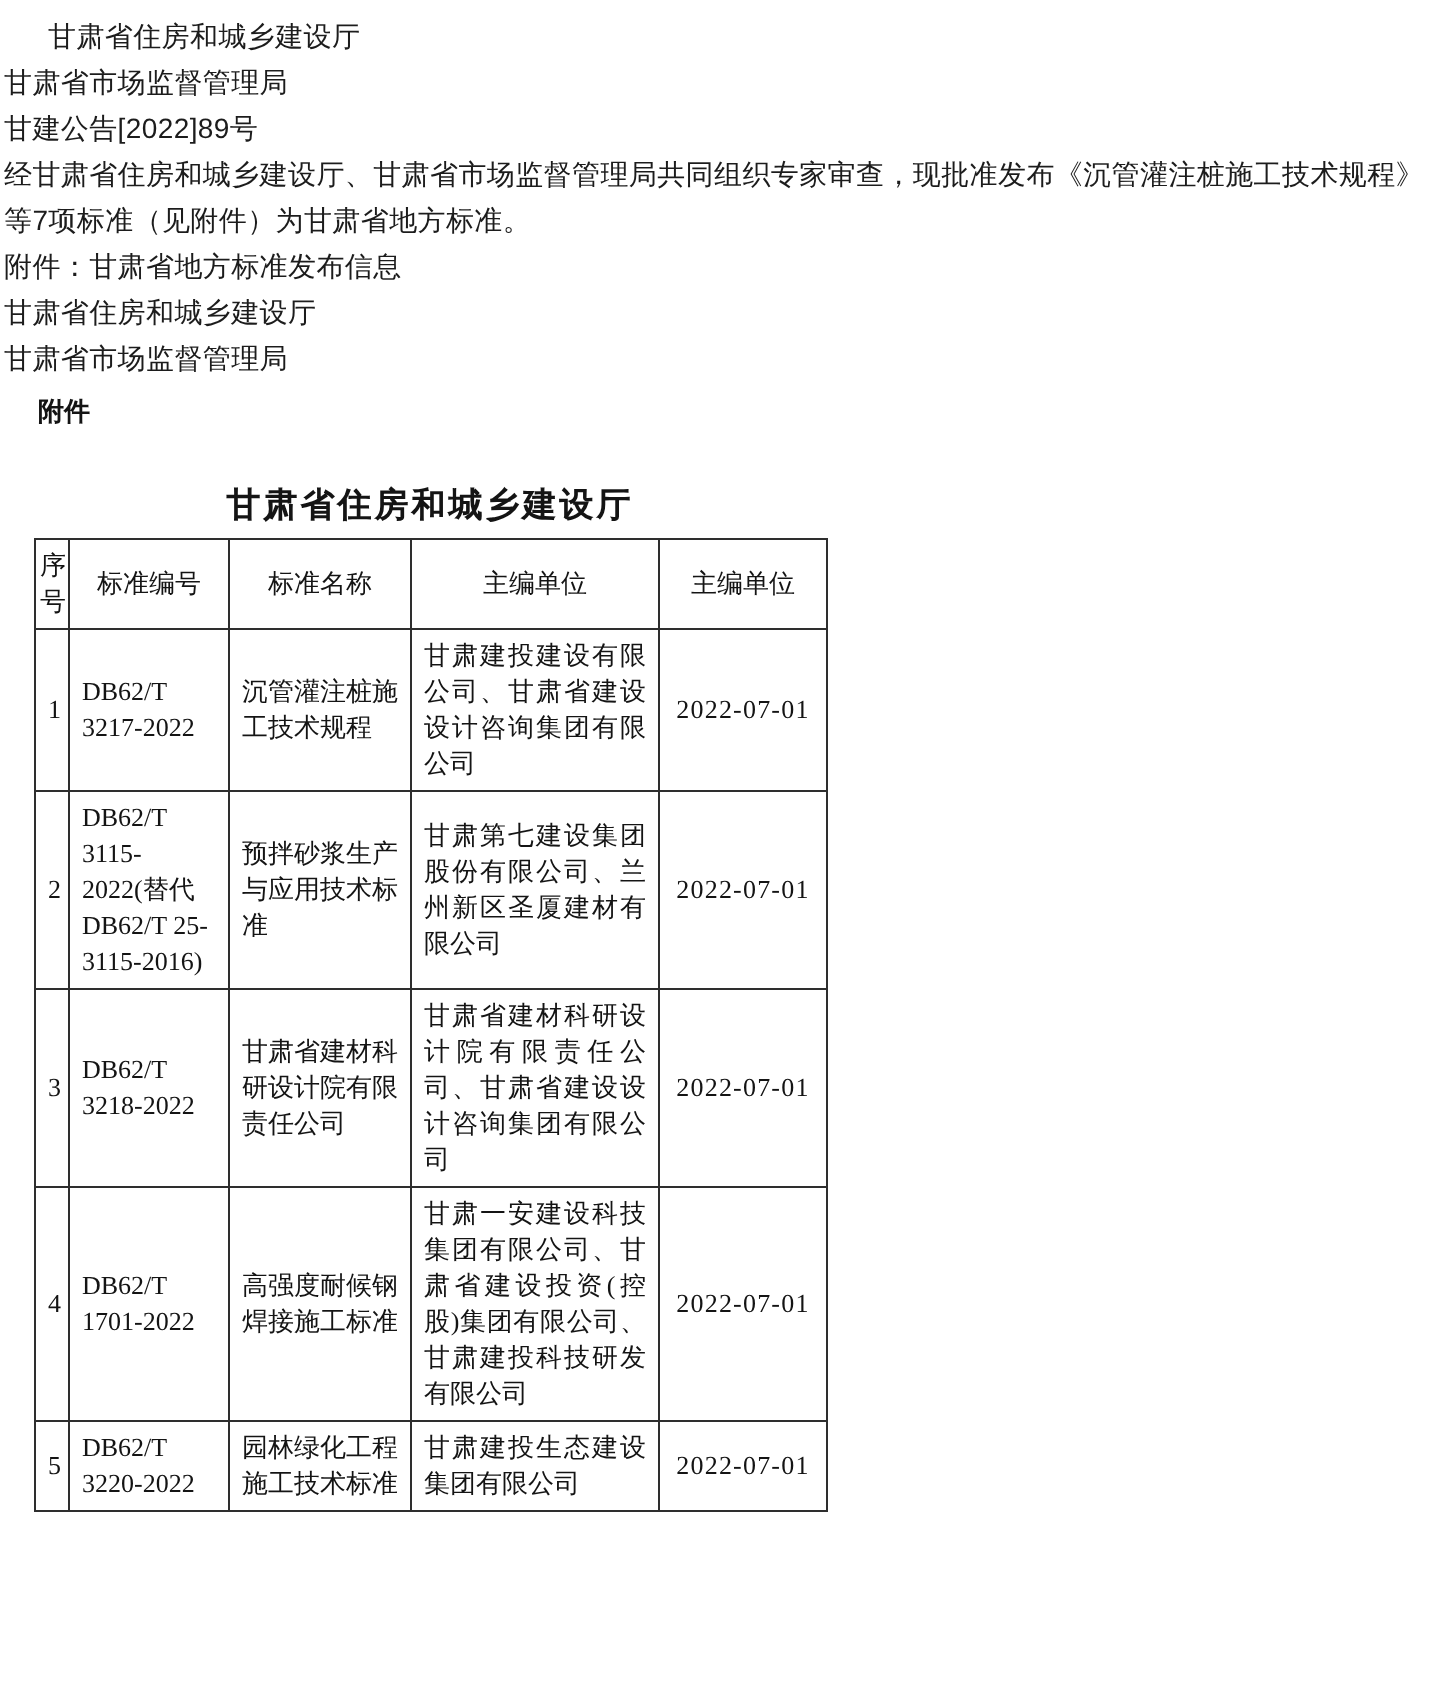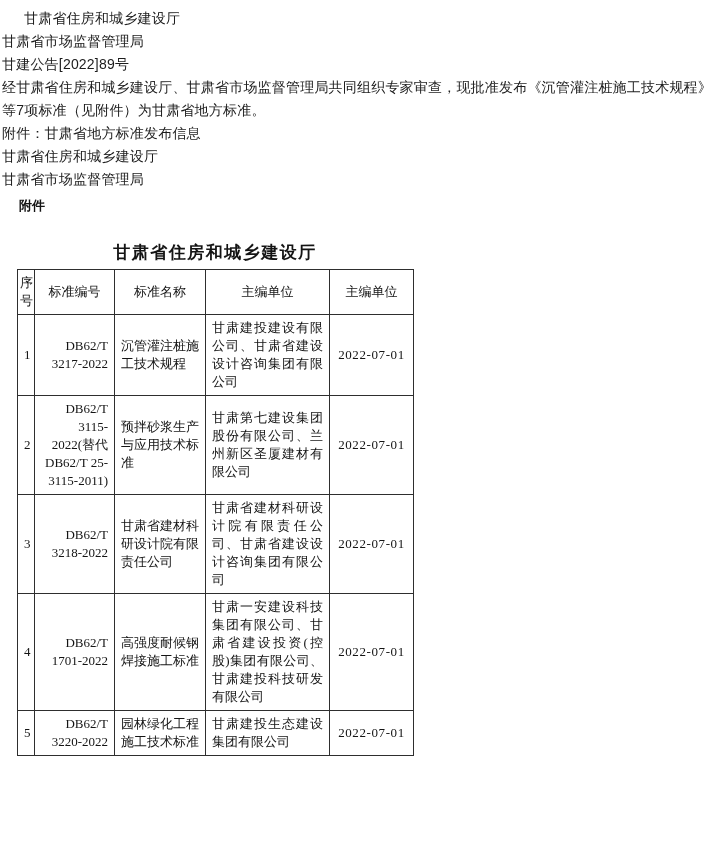--- a/index.html
+++ b/index.html
@@ -30,21 +30,21 @@
     font-family:"Liberation Serif", serif; font-size:13px; color:#141414;
   }
   table.standards th, table.standards td {
     border:1px solid #2e2e2e; vertical-align:middle;
     padding:4px 6px; line-height:18px;
   }
   table.standards th {
     font-weight:normal; text-align:center; padding:4px 2px;
   }
   td.cell-no   { text-align:center; padding:4px 1px; }
-  td.cell-code { text-align:right; padding:4px 3px; }
+  td.cell-code { text-align:left; padding:4px 3px; }
   td.cell-name { text-align:justify; padding:4px 7px; }
   td.cell-org  { text-align:justify; padding:4px 7px; }
   td.cell-date { text-align:center; white-space:nowrap; padding:4px 2px; letter-spacing:0.6px; }
 </style>
 </head>
 <body>
 
 <div>
   <div class="doc-body">
     <p class="indent">甘肃省住房和城乡建设厅</p>
@@ -79,21 +79,21 @@
       <tbody>
           <tr>
             <td class="cell-no">1</td>
             <td class="cell-code">DB62/T 3217-2022</td>
             <td class="cell-name">沉管灌注桩施工技术规程</td>
             <td class="cell-org">甘肃建投建设有限公司、甘肃省建设设计咨询集团有限公司</td>
             <td class="cell-date">2022-07-01</td>
           </tr>
           <tr>
             <td class="cell-no">2</td>
-            <td class="cell-code">DB62/T 3115-2022(替代 DB62/T 25-3115-2011)</td>
+            <td class="cell-code">DB62/T 3115-2022(替代 DB62/T 25-3115-2016)</td>
             <td class="cell-name">预拌砂浆生产与应用技术标准</td>
             <td class="cell-org">甘肃第七建设集团股份有限公司、兰州新区圣厦建材有限公司</td>
             <td class="cell-date">2022-07-01</td>
           </tr>
           <tr>
             <td class="cell-no">3</td>
             <td class="cell-code">DB62/T 3218-2022</td>
             <td class="cell-name">甘肃省建材科研设计院有限责任公司</td>
             <td class="cell-org">甘肃省建材科研设计院有限责任公司、甘肃省建设设计咨询集团有限公司</td>
             <td class="cell-date">2022-07-01</td>

